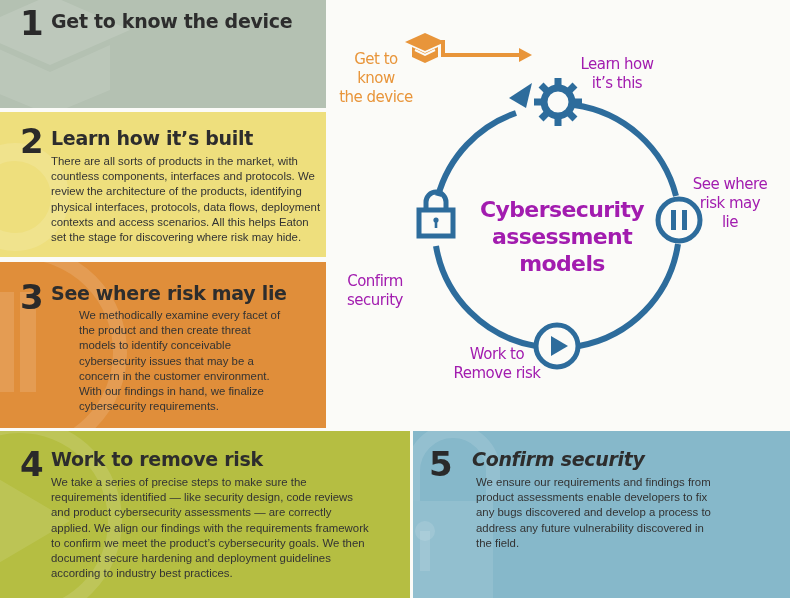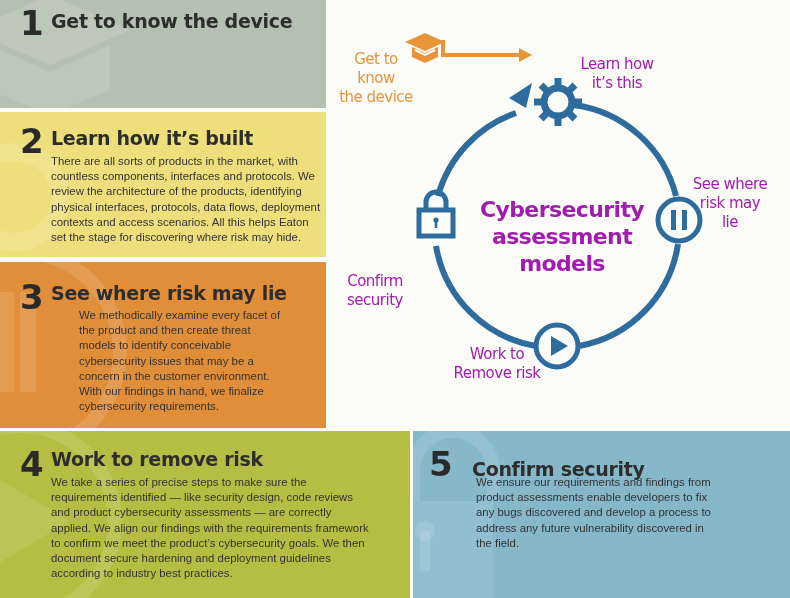--- a/index.html
+++ b/index.html
@@ -36,21 +36,21 @@
 
   #p3 .num { left: 20px; top: 18px; }
   #p3 .title { left: 51px; top: 20px; }
   #p3 .body { left: 51px; top: 46px; width: 210px; margin-left: 28px; }
 
   #p4 .num { left: 20px; top: 16px; }
   #p4 .title { left: 51px; top: 17px; text-align: center; }
   #p4 .body { left: 51px; top: 44px; width: 320px; }
 
   #p5 .num { left: 16px; top: 16px; }
-  #p5 .title { left: 59px; top: 27px; }
+  #p5 .title { left: 59px; top: 17px; font-style: italic; }
   #p5 .body { left: 63px; top: 44px; width: 245px; }
 
   #diagram { position: absolute; left: 326px; top: 0; width: 464px; height: 431px; }
   .lbl { position: absolute; font-family: "DejaVu Sans", sans-serif; text-align: center; line-height: 19px; font-size: 15px; letter-spacing: -0.5px; }
   .lbl.blue { color: #a21caf; }
   .lbl.orange { color: #e8953a; }
   .center-title {
     position: absolute; font-family: "DejaVu Sans", sans-serif; font-weight: bold; color: #a21caf;
     text-align: center; font-size: 22px; line-height: 27px; letter-spacing: -0.6px;
   }

